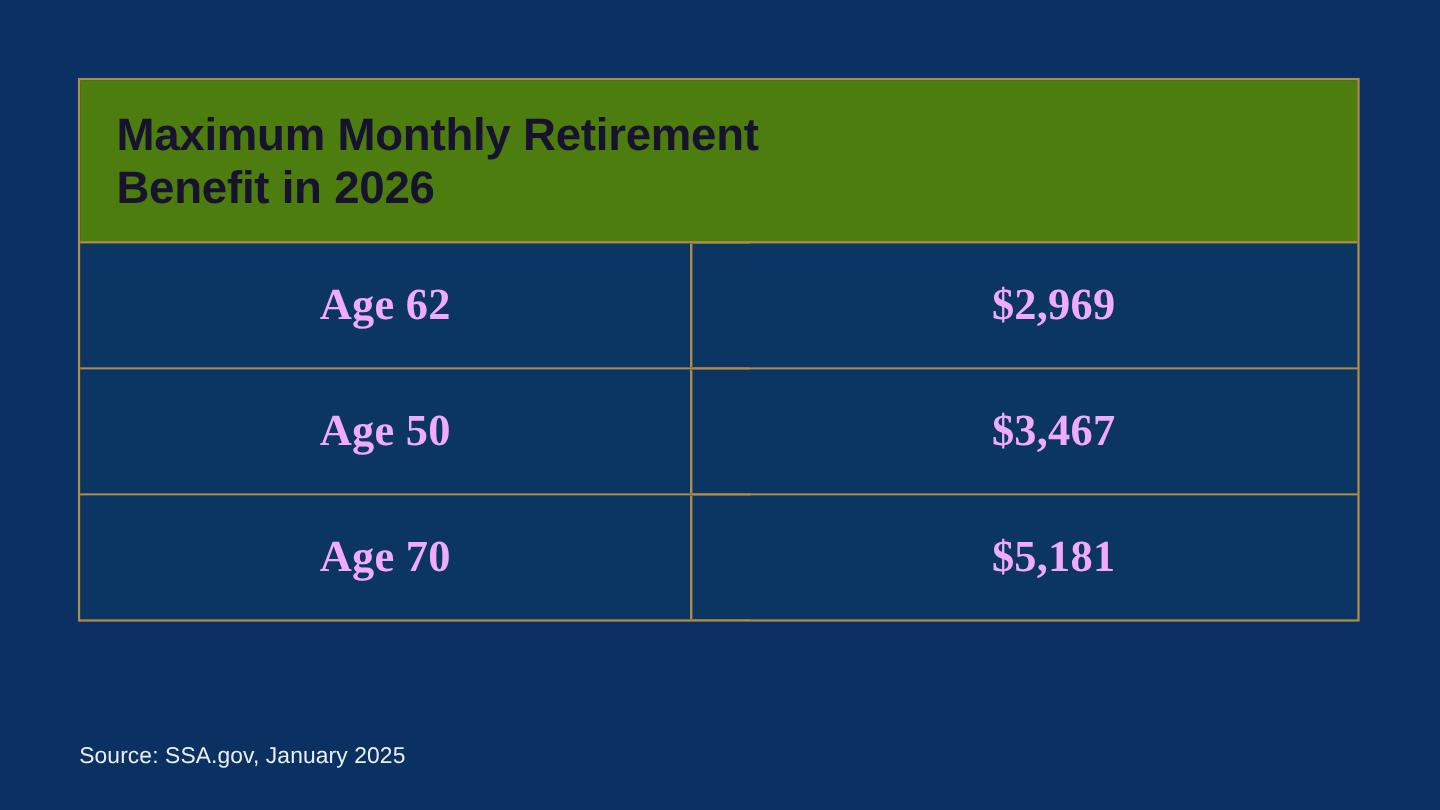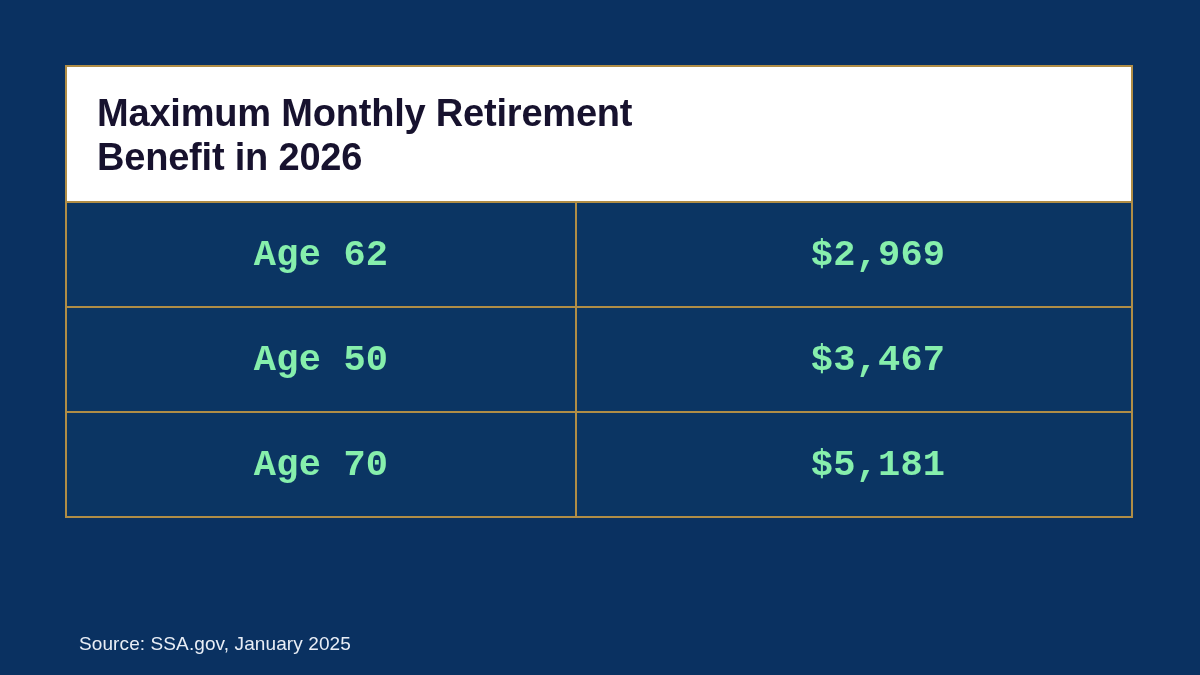--- a/index.html
+++ b/index.html
@@ -28,21 +28,21 @@
     left: 65px;
     top: 65px;
     width: 1068px;
     border: 2px solid #b08d46;
     box-sizing: border-box;
     background: #0b3563;
   }
 
   
   .table-header {
-    background: #ffffff;
+    background: #4d7c0f;
     border-bottom: 2px solid #b08d46;
     padding: 24px 30px 22px 30px;
     box-sizing: border-box;
     min-height: 123px;
   }
   .table-title {
     margin: 0;
     color: #17122e;
     font-family: "Liberation Sans", sans-serif;
     font-size: 38px;
@@ -63,41 +63,41 @@
   }
   .table-row:first-child {
     border-top: none;
   }
   .cell {
     display: flex;
     align-items: center;
     justify-content: center;
     box-sizing: border-box;
     background: #0b3563;
-    color: #86efac;
-    font-family: Liberation Mono, monospace;
+    color: #f0abfc;
+    font-family: Liberation Serif, serif;
     font-size: 37px;
     font-weight: bold;
     letter-spacing: 0.2px;
   }
   .cell-age {
     width: 50.2%;
     border-right: 2px solid #b08d46;
   }
   .cell-amount {
     width: 49.8%;
     margin-left: 48px;
   }
 
   
   .source-note {
     position: absolute;
     left: 66px;
     top: 620px;
-    margin: 13px;
+    margin: 0;
     color: #e9eef6;
     font-family: "Liberation Sans", sans-serif;
     font-size: 19px;
     font-weight: normal;
     letter-spacing: 0.1px;
   }
 </style>
 </head>
 <body>
 

